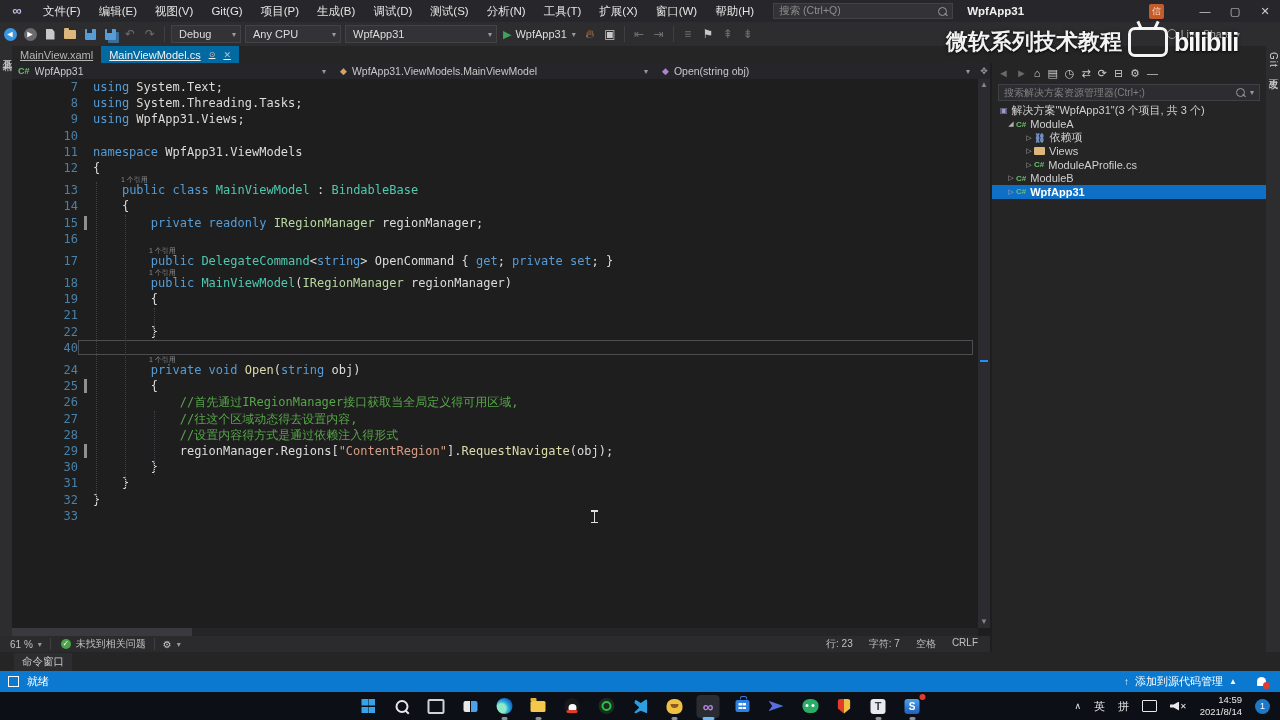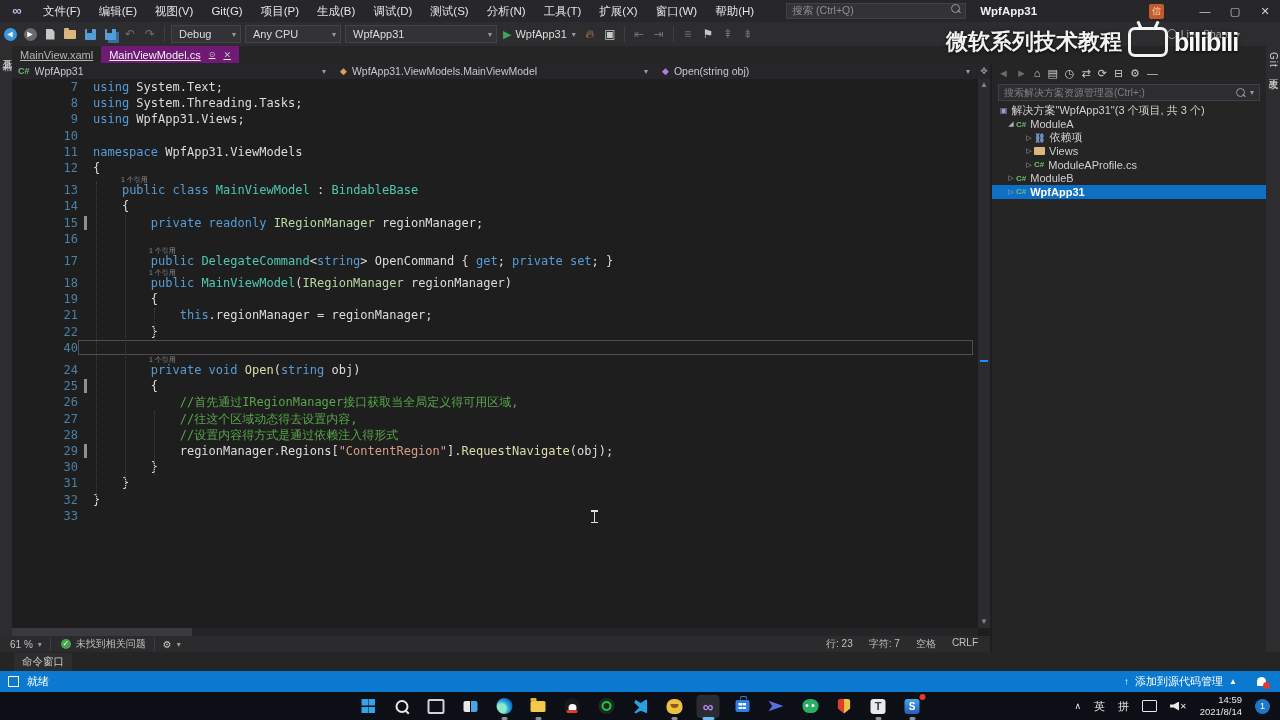--- a/index.html
+++ b/index.html
@@ -4,22 +4,22 @@
 <style>
   html,body{margin:0;padding:0;background:#000;}
   #app{position:relative;width:1280px;height:720px;overflow:hidden;background:#1e1e1e;
        font-family:"Liberation Sans","DejaVu Sans",sans-serif;cursor:default;
        -webkit-font-smoothing:antialiased;}
   .abs{position:absolute;}
   
   #titlebar{left:0;top:0;width:1280px;height:22px;background:#27272b;display:flex;align-items:center;}
   .vslogo{width:18px;height:16px;margin:0 8px 0 8px;color:#c9b8e8;font-weight:bold;font-size:13px;line-height:16px;text-align:center;}
   .menu-item{font-size:11.5px;color:#e4e4e4;padding:0 9px;line-height:22px;white-space:nowrap;}
-  #qsearch{width:180px;height:16px;background:#333337;border:1px solid #434346;margin-left:23px;
-           display:flex;font-size:10.5px;color:#8f8f8f;padding:0 5px;box-sizing:border-box;}
+  #qsearch{width:180px;height:16px;background:#333337;border:1px solid #434346;margin-left:10px;
+           display:flex;align-items:center;font-size:10.5px;color:#8f8f8f;padding:0 5px;box-sizing:border-box;}
   #qsearch .ph{flex:1;white-space:nowrap;overflow:hidden;}
   .mag{width:7px;height:7px;border:1.4px solid #9a9a9a;border-radius:50%;position:relative;flex:none;}
   .mag:after{content:"";position:absolute;width:4px;height:1.4px;background:#9a9a9a;left:5px;top:6px;transform:rotate(45deg);}
   #win-title{font-size:11.5px;color:#f0f0f0;font-weight:bold;margin-left:14px;white-space:nowrap;}
   #tb-right{margin-left:auto;display:flex;align-items:center;height:22px;}
   #avatar{width:15px;height:15px;background:#c35b2a;border-radius:2px;margin-right:26px;color:#ffd9c4;
           font-size:9px;line-height:15px;text-align:center;}
   .winbtn{width:30px;height:22px;color:#d0d0d0;font-size:11px;line-height:22px;text-align:center;}
   
   #toolbar{left:0;top:22px;width:1280px;height:24px;background:#2d2d30;display:flex;align-items:center;font-size:11px;}
@@ -42,21 +42,21 @@
   .play{color:#3fa45b;font-size:11px;margin-right:4px;}
   #run-btn .rl{color:#dcdcdc;font-size:11px;}
   #liveshare{margin-left:auto;display:flex;align-items:center;color:#b4b4b4;font-size:10.5px;margin-right:40px;}
   .lsdot{width:8px;height:8px;border:1.3px solid #9a9a9a;border-radius:50%;margin-right:4px;}
   
   .dockstrip{background:#2d2d30;}
   .vtab{writing-mode:vertical-rl;font-size:10px;color:#cfcfcf;padding:6px 0;letter-spacing:1px;}
   
   #tabrow{left:12px;top:46px;width:978px;height:17px;background:#252526;display:flex;align-items:flex-end;}
   .dtab{height:17px;display:flex;align-items:center;padding:0 8px;font-size:11px;color:#b5b5b5;white-space:nowrap;text-decoration:underline;}
-  .dtab.active{background:#701a75;color:#f2f2f2;justify-content:flex-end;}
+  .dtab.active{background:#0369a1;color:#f2f2f2;justify-content:flex-end;}
   .dtab .tclose{margin-left:8px;color:#c0c0c0;font-size:9px;}
   .dtab .tpin{margin-left:8px;color:#c0c0c0;font-size:8px;}
   #ne-fill{left:990px;top:46px;width:276px;height:17px;background:#252526;}
   
   #breadcrumb{left:12px;top:63px;width:966px;height:16px;background:#26262a;display:flex;align-items:center;font-size:10.5px;color:#c8c8c8;}
   .bseg{flex:1;display:flex;align-items:center;height:100%;padding-left:6px;overflow:hidden;}
   .bseg .btxt{white-space:nowrap;overflow:hidden;}
   .bseg .caret{margin-left:auto;margin-right:8px;}
   .bicon{flex:none;margin-right:5px;font-size:9px;font-weight:bold;}
   .bi-cs{color:#6fbf6f;} .bi-class{color:#d8a35a;} .bi-method{color:#b180d7;}
@@ -378,21 +378,20 @@
       <div class="crow">
         <div class="gut">18</div>
         <div class="ctext"><span class="tk-pl">        </span><span class="tk-kw">public</span><span class="tk-pl"> </span><span class="tk-ty">MainViewModel</span><span class="tk-pl">(</span><span class="tk-if">IRegionManager</span><span class="tk-pl"> regionManager)</span></div>
       </div>
       <div class="crow">
         <div class="gut">19</div>
         <div class="ctext"><span class="tk-pl">        {</span></div>
       </div>
       <div class="crow">
         <div class="gut">21</div>
-        <div class="ctext"><span class="tk-pl">            </span><span class="tk-kw">this</span><span class="tk-pl">.regionManager = regionManager;</span></div>
       </div>
       <div class="crow">
         <div class="gut">22</div>
         <div class="ctext"><span class="tk-pl">        }</span></div>
       </div>
       <div class="crow">
         <div class="curline"></div>
         <div class="gut">40</div>
         <div class="ctext"></div>
       </div>

